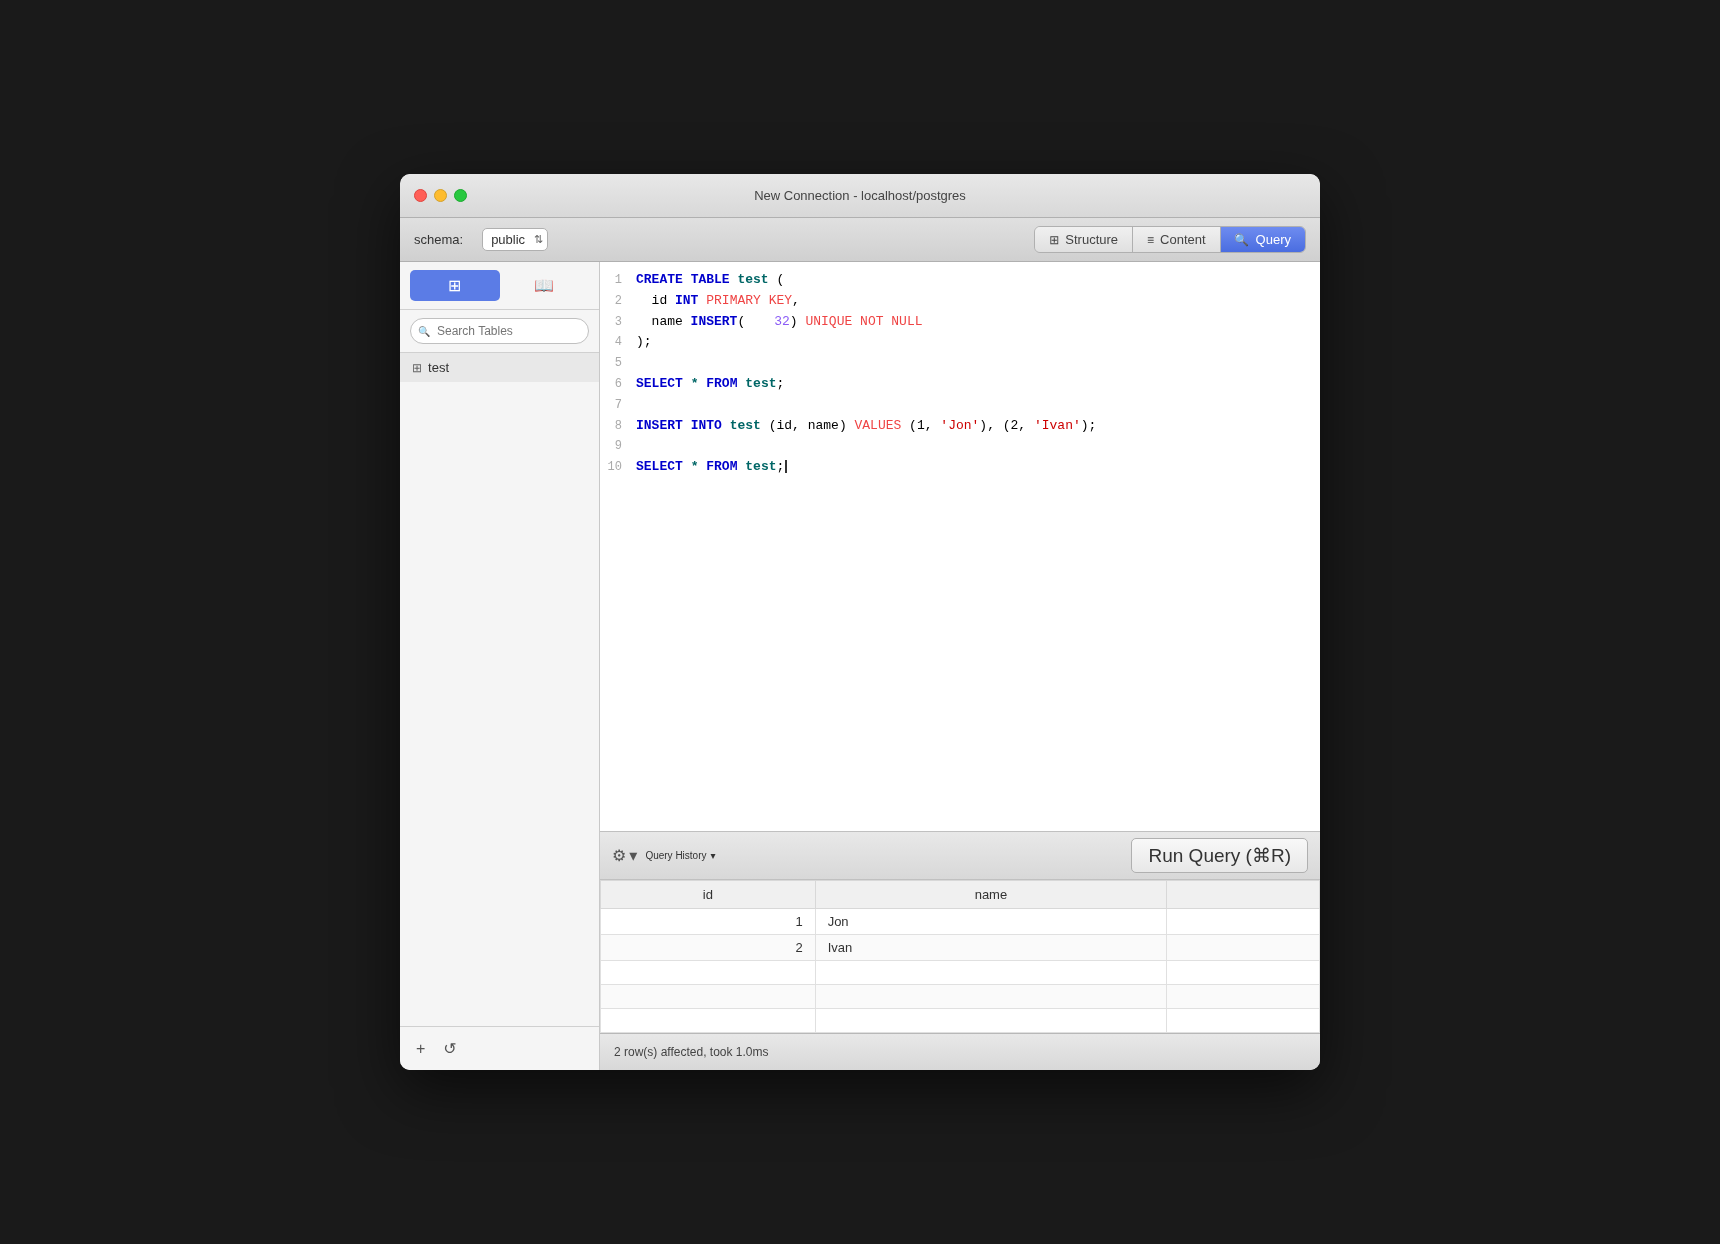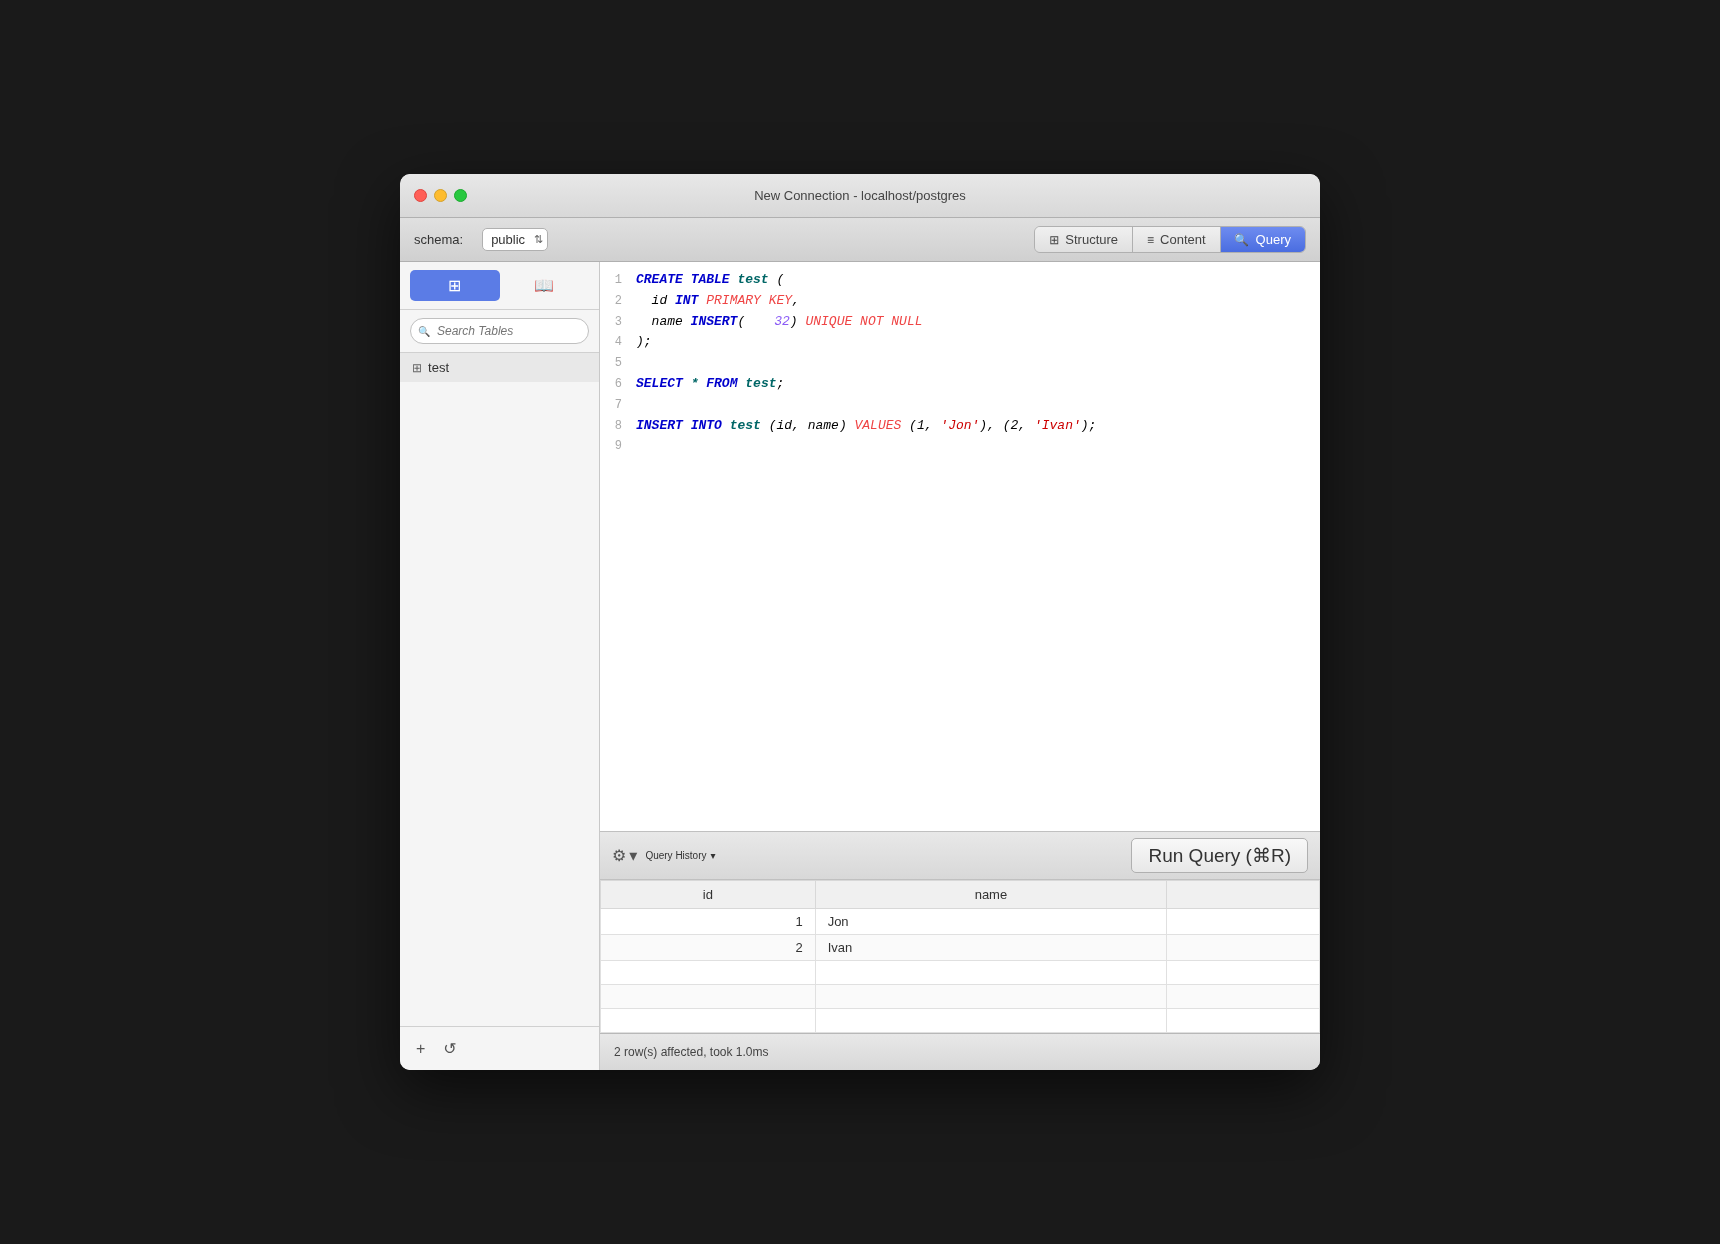--- a/index.html
+++ b/index.html
@@ -160,21 +160,20 @@
     }
     .search-box {
       width: 100%;
       padding: 5px 8px 5px 26px;
       border: 1px solid #c0c0c0;
       border-radius: 14px;
       font-size: 12px;
       background: white;
       color: #ec4899;
       position: relative;
-      font-style: italic;
     }
     .search-wrapper {
       position: relative;
     }
     .search-wrapper::before {
       content: '🔍';
       position: absolute;
       left: 8px;
       top: 50%;
       transform: translateY(-50%);
@@ -245,21 +244,20 @@
       color: #aaa;
       user-select: none;
       font-size: 12px;
       vertical-align: top;
       padding-top: 1px;
     }
     .line-content {
       display: table-cell;
       padding-right: 20px;
       white-space: pre;
-      font-style: italic;
     }
     
     .kw-blue { color: #0000cc; font-weight: bold; }
     .kw-green { color: #ef4444; }
     .kw-teal { color: #006666; font-weight: bold; }
     .kw-orange { color: #8b5cf6; margin-left: 29px; }
     .str-red { color: #cc0000; }
     
     .query-toolbar {
       background: linear-gradient(180deg, #e8e8e8 0%, #d8d8d8 100%);
@@ -442,20 +440,24 @@
           <div class="code-line">
             <span class="line-num">8</span>
             <span class="line-content"><span class="kw-blue">INSERT</span> <span class="kw-blue">INTO</span> <span class="kw-teal">test</span> (id, name) <span class="kw-green">VALUES</span> (1, <span class="str-red">'Jon'</span>), (2, <span class="str-red">'Ivan'</span>);</span>
           </div>
 
           <div class="code-line">
             <span class="line-num">9</span>
             <span class="line-content"> </span>
           </div>
 
+          <div class="code-line">
+            <span class="line-num">10</span>
+            <span class="line-content"><span class="kw-blue">SELECT</span> <span class="kw-teal">*</span> <span class="kw-blue">FROM</span> <span class="kw-teal">test</span>;<span style="border-left:2px solid #333;display:inline-block;height:1em;vertical-align:middle;margin-left:1px;"></span></span>
+          </div>
 
         </div>
       </div>
 
       <div class="query-toolbar">
         <button class="gear-btn">
           <span>⚙</span>
           <span>▾</span>
         </button>
         <button class="history-btn">

